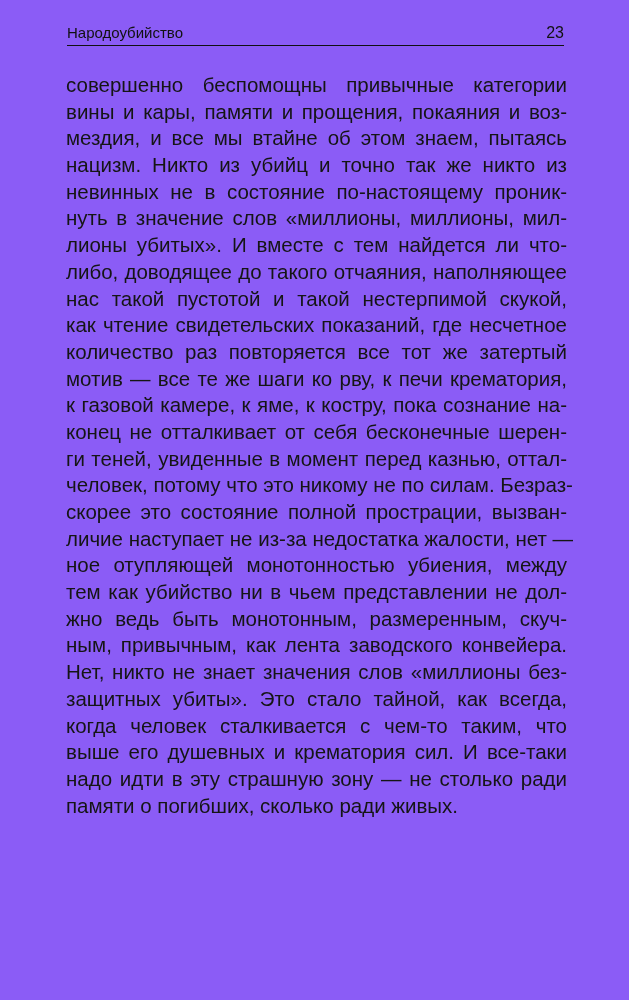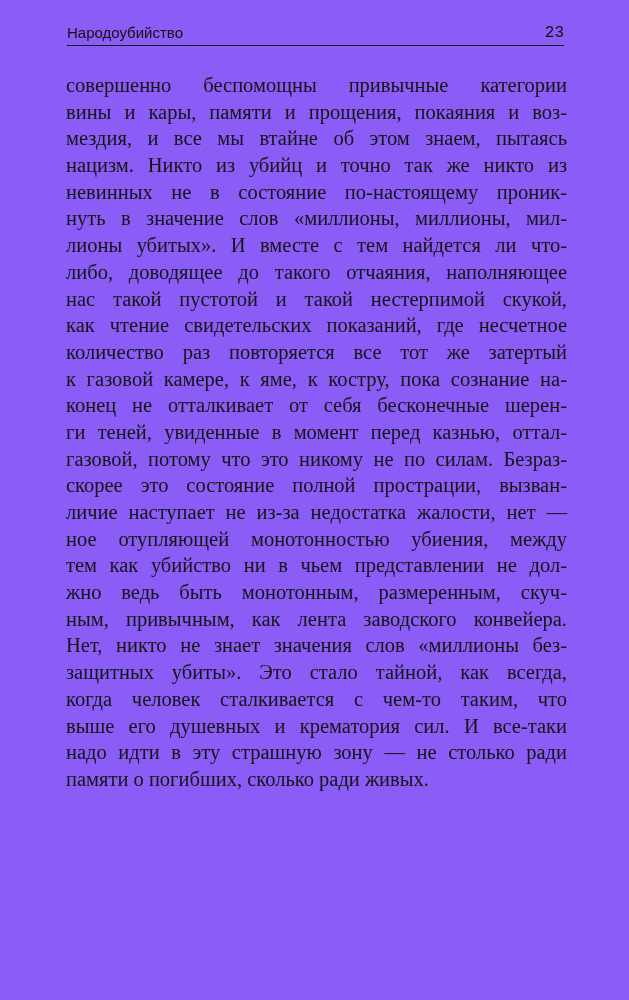--- a/index.html
+++ b/index.html
@@ -3,28 +3,28 @@
 <meta charset="utf-8">
 <style>
   html, body { margin: 0; padding: 0; background: #ffffff; }
   body { width: 629px; height: 1000px; position: relative; overflow: hidden; }
   .page { position: absolute; left: 0; top: 0; width: 629px; height: 1000px; background: #8b5cf6; }
   .running-head {
     position: absolute; left: 67px; top: 22px; width: 497px; height: 22px;
     font-family: "Liberation Sans", sans-serif; font-size: 15px; color: #111;
   }
   .running-head .title { position: absolute; left: 0; top: 2px; }
-  .running-head .folio { position: absolute; right: 0; top: 2px; font-size: 16px; font-family: Liberation Mono, monospace; }
+  .running-head .folio { position: absolute; right: 0; top: 2px; font-size: 16px; }
   .head-rule {
     position: absolute; left: 67px; top: 45px; width: 497px; height: 0;
     border-top: 1.5px solid #111;
   }
   .body-text {
     position: absolute; left: 66px; top: 72px; width: 501px;
-    font-family: Liberation Serif, serif; font-size: 20.5px; color: #151515;
+    font-family: Liberation Sans, sans-serif; font-size: 20.5px; color: #151515;
     line-height: 26.7px;
   }
   .line {
     display: block; white-space: nowrap; text-align: justify; text-align-last: justify;
     height: 26.7px; overflow: visible;
   }
   .line.last { text-align-last: left; }
 </style>
 </head>
 <body>
@@ -41,24 +41,25 @@
     <span class="line">вины и кары, памяти и прощения, покаяния и воз-</span>
     <span class="line">мездия, и все мы втайне об этом знаем, пытаясь</span>
     <span class="line">нацизм. Никто из убийц и точно так же никто из</span>
     <span class="line">невинных не в состояние по-настоящему проник-</span>
     <span class="line">нуть в значение слов «миллионы, миллионы, мил-</span>
     <span class="line">лионы убитых». И вместе с тем найдется ли что-</span>
     <span class="line">либо, доводящее до такого отчаяния, наполняющее</span>
     <span class="line">нас такой пустотой и такой нестерпимой скукой,</span>
     <span class="line">как чтение свидетельских показаний, где несчетное</span>
     <span class="line">количество раз повторяется все тот же затертый</span>
+    <span class="line">мотив — все те же шаги ко рву, к печи крематория,</span>
     <span class="line">к газовой камере, к яме, к костру, пока сознание на-</span>
     <span class="line">конец не отталкивает от себя бесконечные шерен-</span>
     <span class="line">ги теней, увиденные в момент перед казнью, оттал-</span>
-    <span class="line">газовой, потому что это никому не по силам. Безраз-</span>
+    <span class="line">человек, потому что это никому не по силам. Безраз-</span>
     <span class="line">скорее это состояние полной прострации, вызван-</span>
     <span class="line">личие наступает не из-за недостатка жалости, нет —</span>
     <span class="line">ное отупляющей монотонностью убиения, между</span>
     <span class="line">тем как убийство ни в чьем представлении не дол-</span>
     <span class="line">жно ведь быть монотонным, размеренным, скуч-</span>
     <span class="line">ным, привычным, как лента заводского конвейера.</span>
     <span class="line">Нет, никто не знает значения слов «миллионы без-</span>
     <span class="line">защитных убиты». Это стало тайной, как всегда,</span>
     <span class="line">когда человек сталкивается с чем-то таким, что</span>
     <span class="line">выше его душевных и крематория сил. И все-таки</span>

